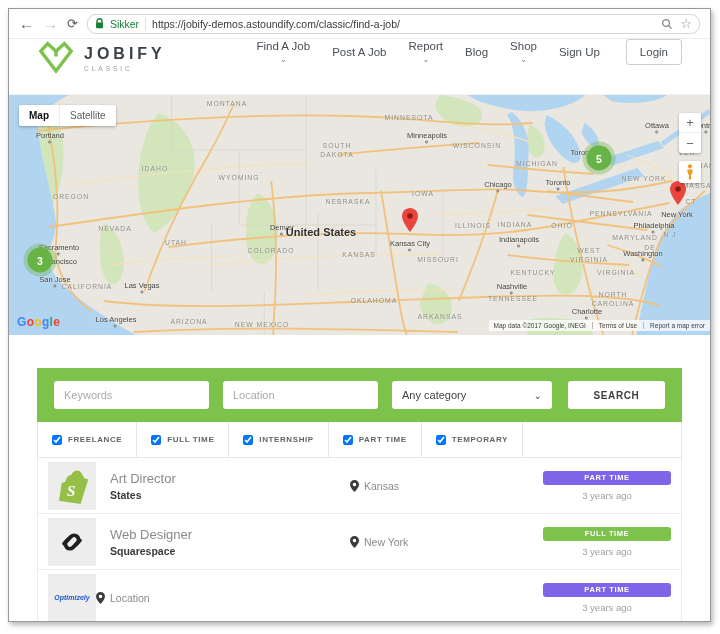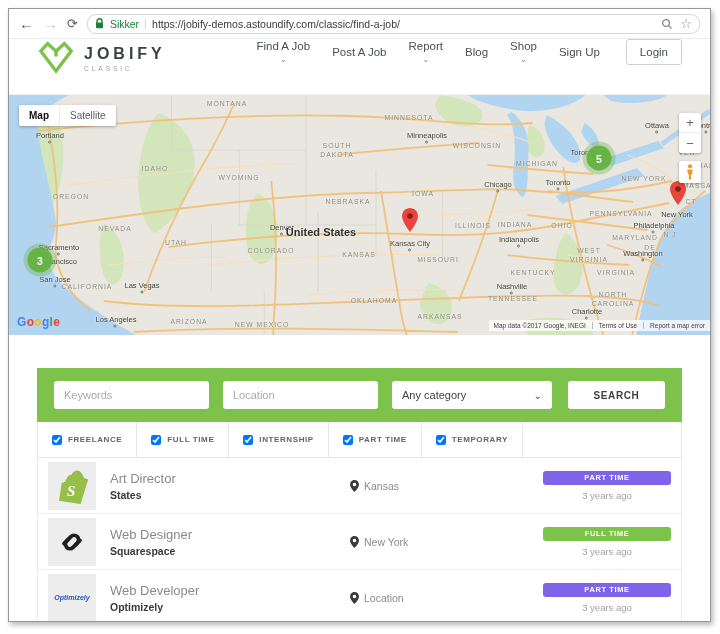--- a/index.html
+++ b/index.html
@@ -386,24 +386,20 @@
       <div class="jmeta">
         <span class="badge green">FULL TIME</span>
         <div class="posted">3 years ago</div>
       </div>
     </div>
 
     <div class="jrow">
       <div class="jlogo">
         <span class="opti-text">Optimizely</span>
       </div>
-      <div class="jinfo">
-        <div class="jtitle">Web Developer</div>
-        <div class="jcompany">Optimizely</div>
-      </div>
       <div class="jloc">
         <svg width="9" height="12" viewBox="0 0 9 12">
             <path d="M4.5 0C2 0 0 2 0 4.5 0 7.8 4.5 12 4.5 12S9 7.8 9 4.5C9 2 7 0 4.5 0zm0 6.3a1.8 1.8 0 110-3.6 1.8 1.8 0 010 3.6z" fill="#3c3c3c"></path>
           </svg>
         <span>Location</span>
       </div>
       <div class="jmeta">
         <span class="badge purple">PART TIME</span>
         <div class="posted">3 years ago</div>
       </div>

